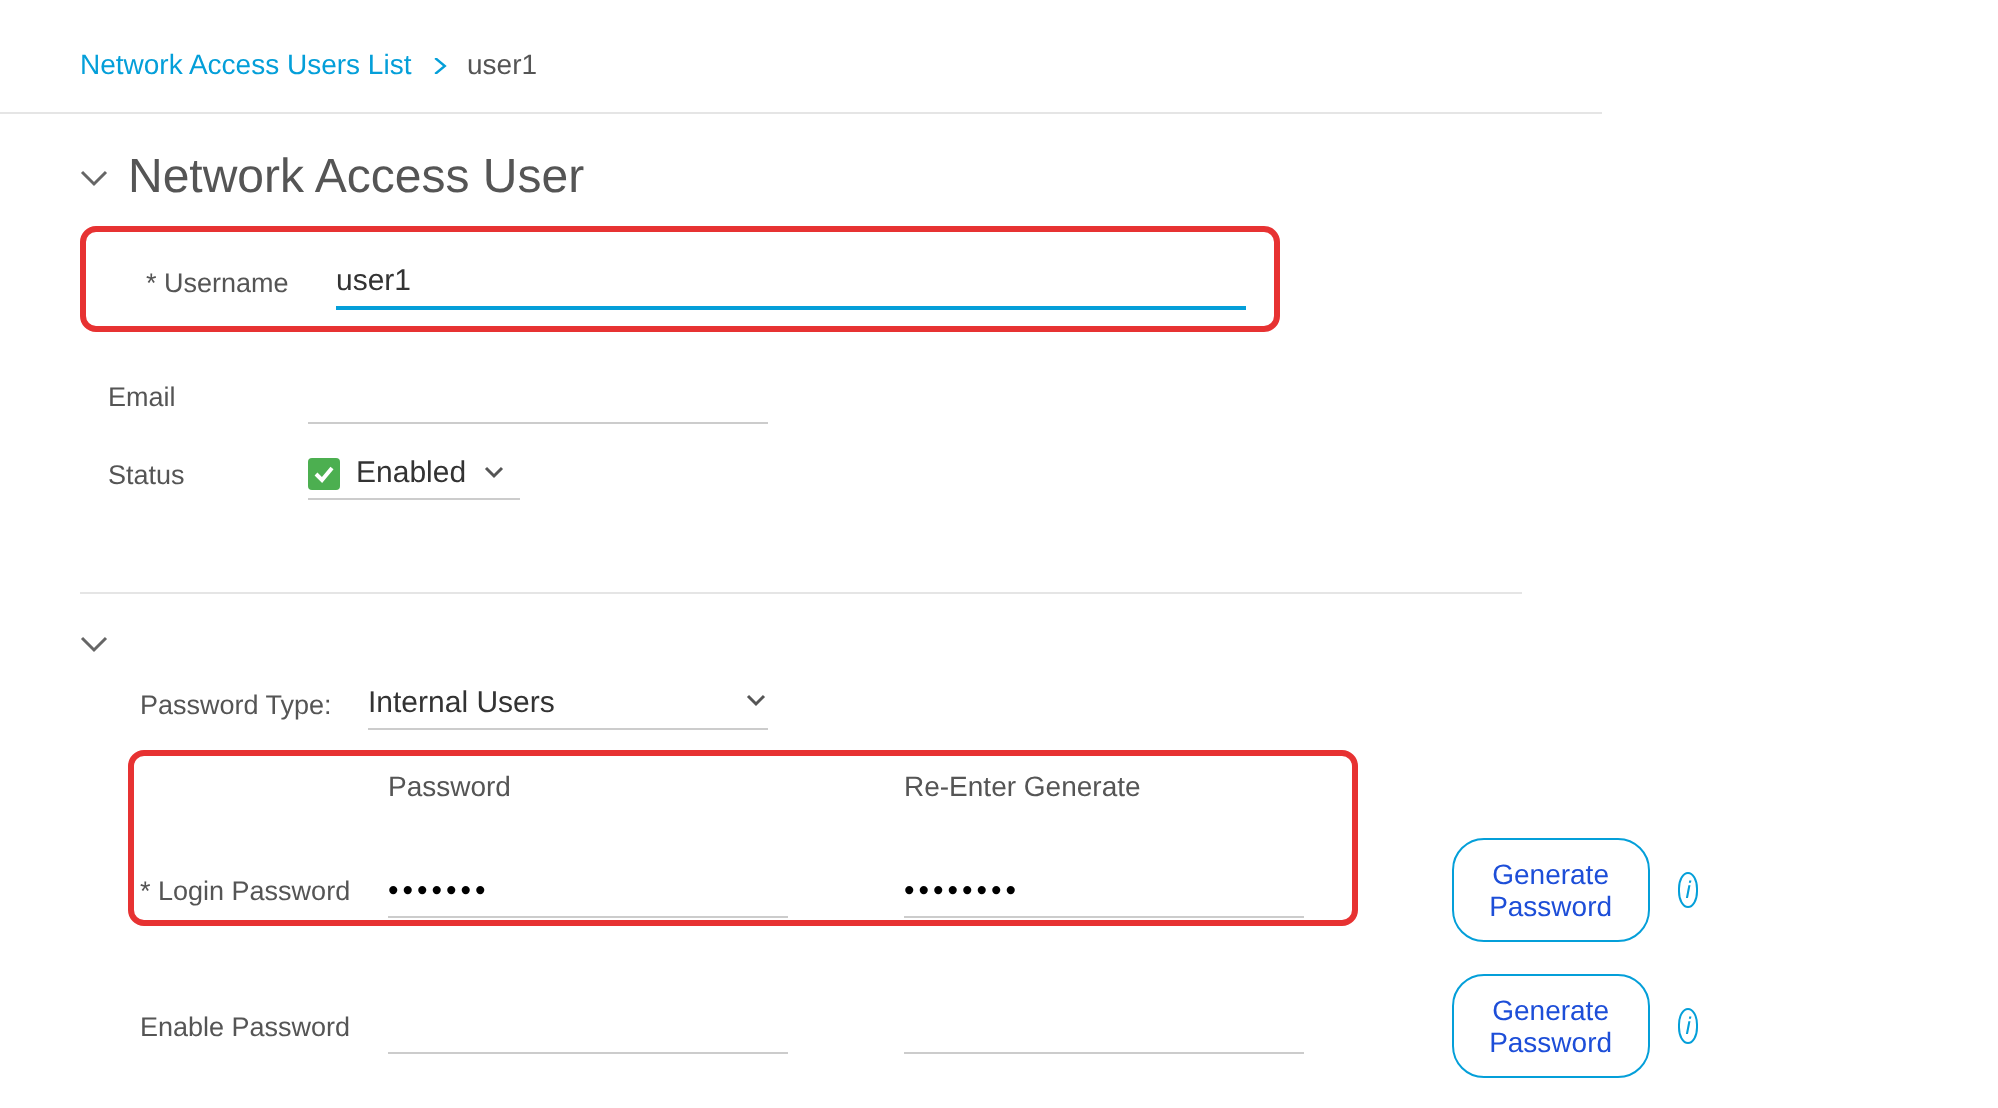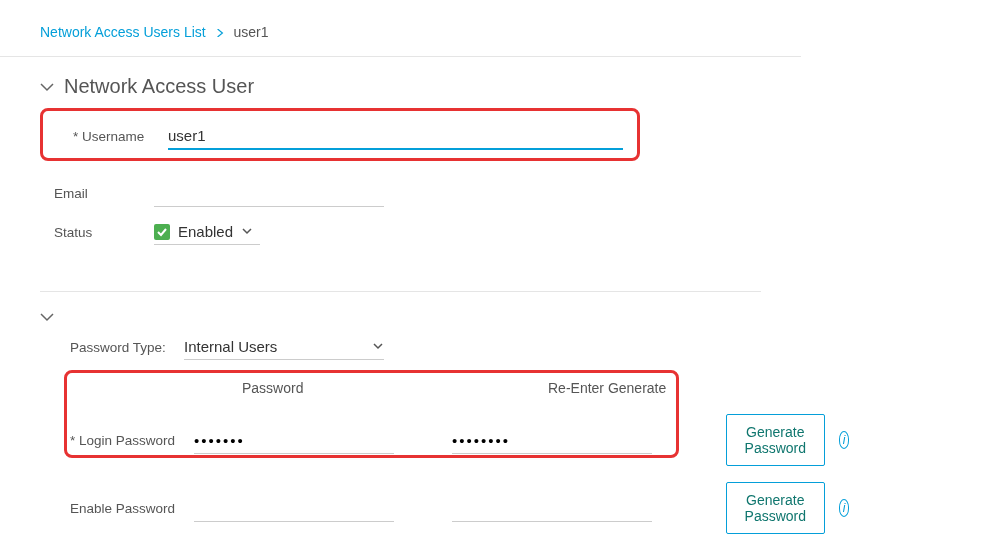--- a/index.html
+++ b/index.html
@@ -29,21 +29,21 @@
     padding: 0 40px;
   }
   .section-header {
     display: flex;
     align-items: center;
     gap: 10px;
     padding: 18px 0 10px 0;
     color: #555;
   }
   .section-header h2 {
-    font-size: 20px;
+    font-size: 24px;
     font-weight: 400;
     margin: 0;
     color: #555;
   }
   .chev {
     width: 14px; height: 14px;
     display: inline-flex; align-items: center; justify-content: center;
   }
   .chev svg { width: 14px; height: 14px; }
 
@@ -146,42 +146,42 @@
   }
   .pw-header-row, .pw-data-row {
     display: flex;
     align-items: center;
   }
   .pw-header-row { padding-top: 10px; padding-bottom: 18px; }
   .pw-data-row { padding-bottom: 16px; align-items: center; }
   .pw-col-label { width: 140px; flex: none; font-size: 13.5px; color: #555; padding-left: 16px; }
   .pw-col { width: 240px; flex: none; }
   .pw-col-gap { width: 18px; flex: none; }
-  .pw-col-head { font-size: 14px; color: #555; margin-left: 48px; }
+  .pw-col-head { font-size: 14px; color: #555; }
   .pw-input {
     border: none;
     border-bottom: 1px solid #ccc;
     font-size: 15px;
     padding: 6px 0 4px 0;
     outline: none;
     width: 200px;
     letter-spacing: 2px;
     font-family: Arial, sans-serif;
   }
   .pw-action-col {
     display: flex;
     align-items: center;
     gap: 14px;
     margin-left: 34px;
   }
   .gen-btn {
     border: 1px solid #049fd9;
-    color: #0f766e;
+    color: #1d4ed8;
     background: #fff;
-    border-radius: 2px;
+    border-radius: 16px;
     padding: 9px 14px;
     font-size: 14px;
     cursor: pointer;
   }
   .info-icon {
     width: 18px; height: 18px;
     border: 1.5px solid #049fd9;
     border-radius: 50%;
     color: #049fd9;
     display: inline-flex; align-items: center; justify-content: center;

